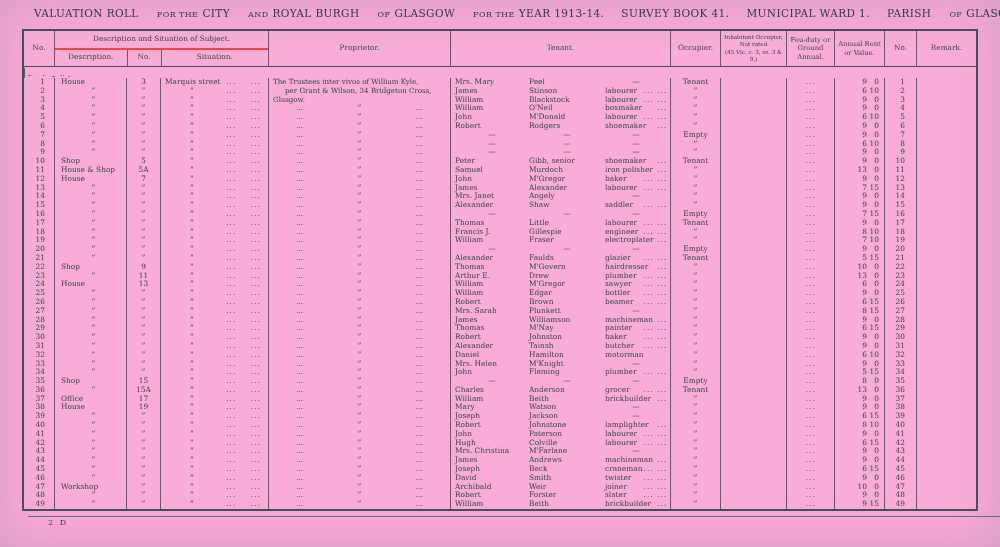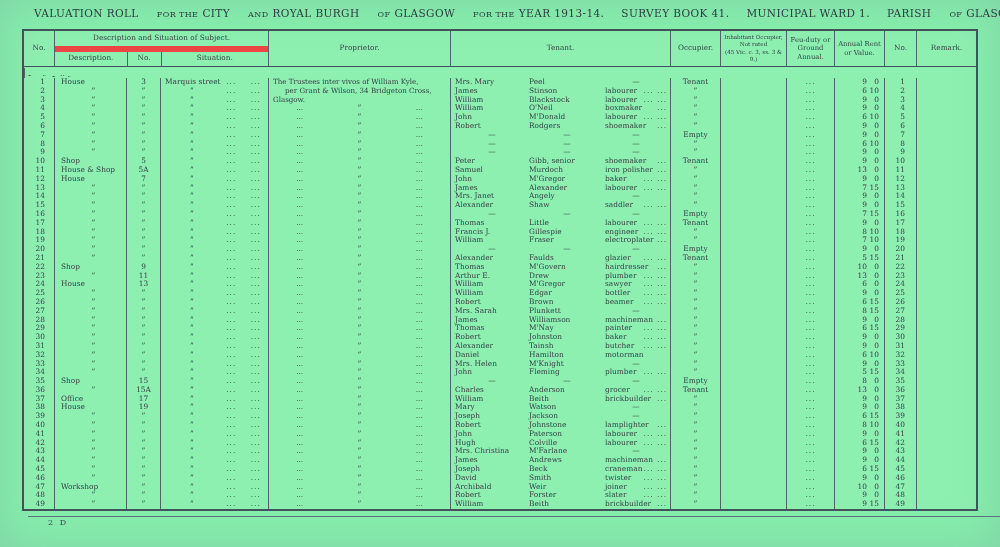--- a/index.html
+++ b/index.html
@@ -1,19 +1,19 @@
 <!DOCTYPE html>
 <html><head>
 <meta charset="utf-8">
 <style>
   * { margin:0; padding:0; box-sizing:border-box; }
   html,body { background:#b9c6cc; }
   .page {
     position:relative; width:1000px; height:547px;
-    background:#86efac; color:#36424a;
+    background:#f9a8d4; color:#36424a;
     font-family:"DejaVu Serif", serif;
     overflow:hidden;
     box-shadow: inset 0 0 45px rgba(110,135,148,.28);
   }
   
   .title {
     position:absolute; top:7px; left:34px; right:20px;
     display:flex; align-items:baseline; white-space:nowrap;
     font-size:10.5px; letter-spacing:.4px; color:#2f3b42;
   }
@@ -25,21 +25,21 @@
     position:absolute; left:22px; top:29px; width:956px;
     border:2px solid #41525a; background:rgba(255,255,255,0.06);
   }
   .thead { display:flex; height:36px; border-bottom:1.5px solid #41525a;
            font-size:7.3px; text-align:center; color:#36424a; }
   .th { display:flex; align-items:center; justify-content:center;
         border-left:1px solid #51626a; padding:0 2px; line-height:1.2; }
   .thead > .th:first-child { border-left:none; }
   .group { flex-direction:column; padding:0; }
   .group-title { flex:1; display:flex; align-items:center; justify-content:center;
-                 width:100%; border-bottom:6px solid #ef4444; }
+                 width:100%; border-bottom:2px solid #ef4444; }
   .group-sub { flex:1; display:flex; width:100%; }
   .group-sub .th { height:100%; }
   .group-sub .th:first-child { border-left:none; }
   .inh { font-size:5.6px; line-height:1.3; flex-direction:column; }
   .small-h { font-size:6.8px; }
   
   .c-no   { width:30px; }
   .c-grp  { width:214px; }
   .c-desc { width:72px; }
   .c-num  { width:34px; }

